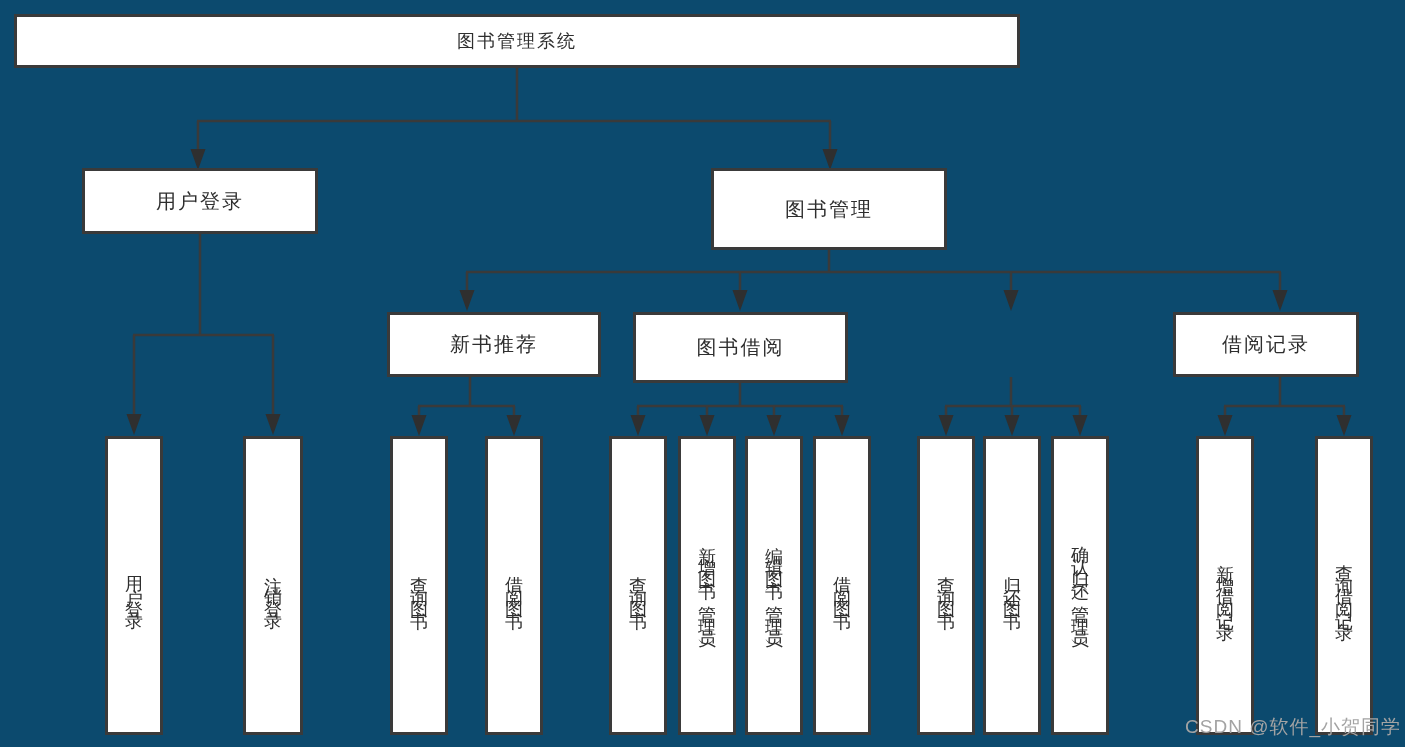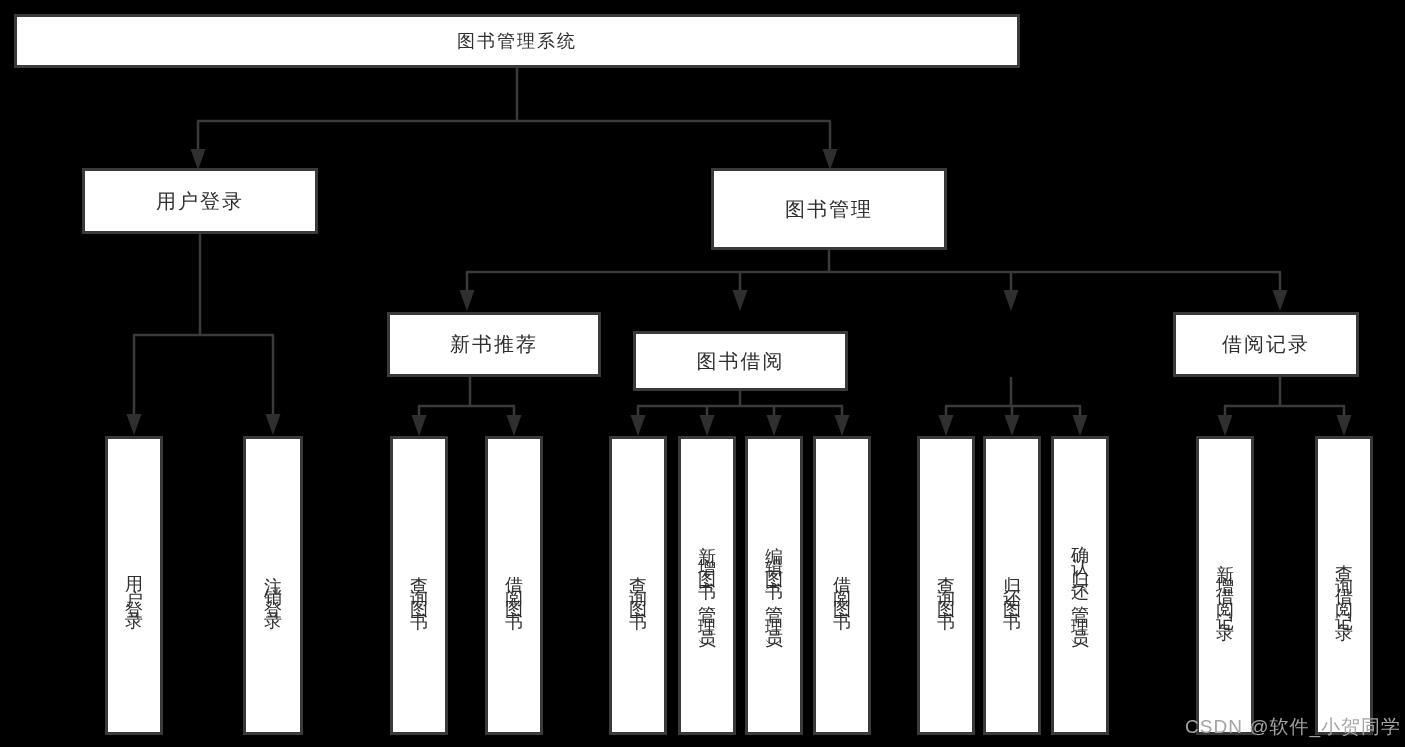--- a/index.html
+++ b/index.html
@@ -5,21 +5,21 @@
   html, body {
     margin: 0;
     padding: 0;
     background: #ffffff;
     font-family: "Liberation Sans", "DejaVu Sans", sans-serif;
   }
   .stage {
     position: relative;
     width: 1405px;
     height: 747px;
-    background: #000000;
+    background: #0c4a6e;
     overflow: hidden;
   }
   .stage svg.connectors {
     position: absolute;
     left: 0;
     top: 0;
   }
   .connectors line {
     stroke: #3a3a3a;
     stroke-width: 2.5;
@@ -139,21 +139,21 @@
   <div class="node hbox" style="left:82px; top:168px; width:236px; height:66px;">
     <span>用户登录</span>
   </div>
   <div class="node hbox" style="left:711px; top:168px; width:236px; height:82px;">
     <span>图书管理</span>
   </div>
 
   <div class="node hbox" style="left:363px; top:312px; width:214px; height:65px;margin-left:24px;">
     <span>新书推荐</span>
   </div>
-  <div class="node hbox" style="left:633px; top:312px; width:215px; height:60px;margin-top:19px;">
+  <div class="node hbox" style="left:633px; top:312px; width:215px; height:71px;">
     <span>图书借阅</span>
   </div>
   <div class="node hbox" style="left:1173px; top:312px; width:186px; height:65px;">
     <span>借阅记录</span>
   </div>
 
   <div class="node vbox" style="left:105px; top:436px; width:58px; height:299px;">
     <span>用户登录</span>
   </div>
   <div class="node vbox" style="left:243px; top:436px; width:60px; height:299px;">

